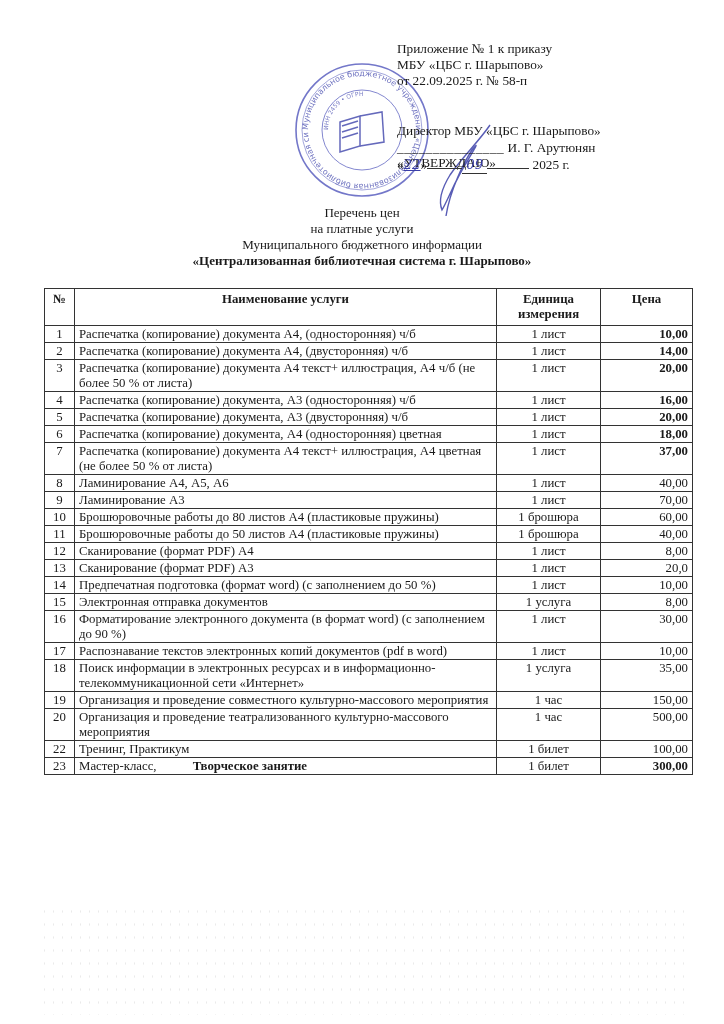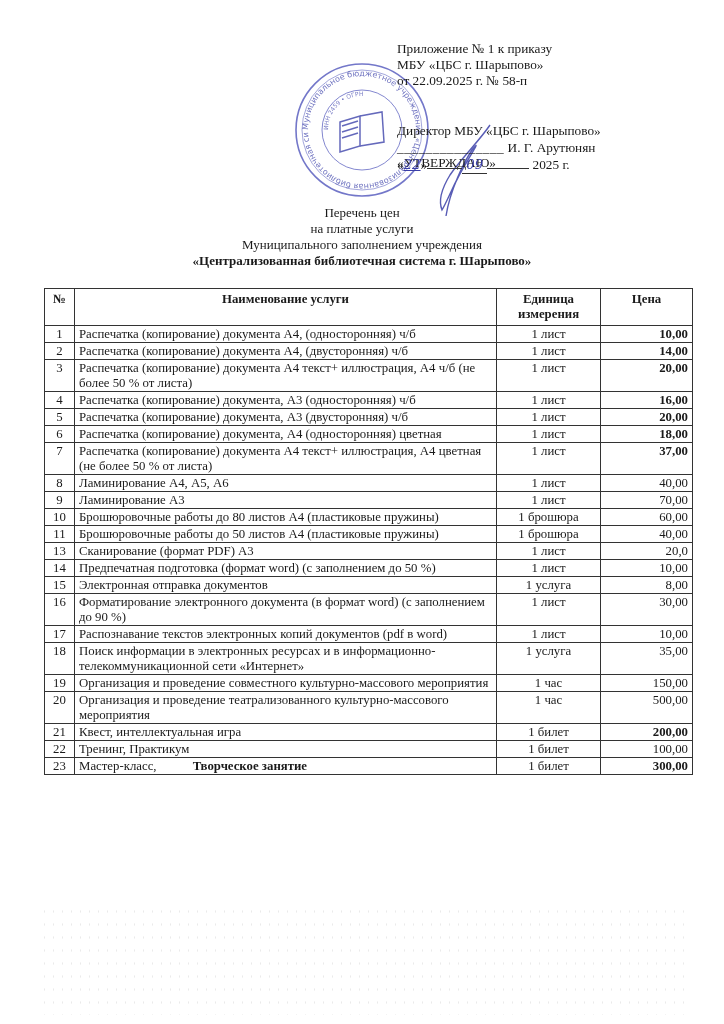--- a/index.html
+++ b/index.html
@@ -87,21 +87,21 @@
   <span>И. Г. Арутюнян</span>
 </div>
 <div class="abs hdr-line" style="left:397px; top:157px;">
   <span>«</span><span class="hand" style="text-decoration:underline;">22</span><span>»</span><span style="display:inline-block; width:35px; border-bottom:1px solid #333;"></span><span class="hand" style="display:inline-block; border-bottom:1px solid #333; padding:0 4px;">09</span><span style="display:inline-block; width:42px; border-bottom:1px solid #333;"></span>
   <span>2025 г.</span>
 </div>
 
 <div class="title-block">
   <div>Перечень цен</div>
   <div>на платные услуги</div>
-  <div>Муниципального заполнением учреждения</div>
+  <div>Муниципального бюджетного информации</div>
   <div class="bold">«Централизованная библиотечная система г. Шарыпово»</div>
 </div>
 
 <table class="prices">
   <colgroup>
       <col class="c-num">
       <col class="c-name">
       <col class="c-unit">
       <col class="c-price">
     </colgroup>
@@ -174,20 +174,26 @@
         <td class="unit">1 брошюра</td>
         <td class="price">60,00</td>
       </tr>
       <tr>
         <td class="num">11</td>
         <td><span>Брошюровочные работы до 50 листов А4 (пластиковые пружины)</span></td>
         <td class="unit">1 брошюра</td>
         <td class="price">40,00</td>
       </tr>
       <tr>
+        <td class="num">12</td>
+        <td><span>Сканирование (формат PDF) А4</span></td>
+        <td class="unit">1 лист</td>
+        <td class="price">8,00</td>
+      </tr>
+      <tr>
         <td class="num">13</td>
         <td><span>Сканирование (формат PDF) А3</span></td>
         <td class="unit">1 лист</td>
         <td class="price">20,0</td>
       </tr>
       <tr>
         <td class="num">14</td>
         <td><span>Предпечатная подготовка (формат word) (с заполнением до 50 %)</span></td>
         <td class="unit">1 лист</td>
         <td class="price">10,00</td>
@@ -222,26 +228,20 @@
         <td class="unit">1 час</td>
         <td class="price mid">150,00</td>
       </tr>
       <tr>
         <td class="num">20</td>
         <td><span>Организация и проведение театрализованного культурно-массового мероприятия</span></td>
         <td class="unit">1 час</td>
         <td class="price">500,00</td>
       </tr>
       <tr>
-        <td class="num">21</td>
-        <td><span>Квест, интеллектуальная игра</span></td>
-        <td class="unit">1 билет</td>
-        <td class="price bold">200,00</td>
-      </tr>
-      <tr>
         <td class="num">22</td>
         <td><span>Тренинг, Практикум</span></td>
         <td class="unit">1 билет</td>
         <td class="price">100,00</td>
       </tr>
       <tr>
         <td class="num">23</td>
         <td><span>Мастер-класс, </span><b class="inline-bold">Творческое занятие</b></td>
         <td class="unit">1 билет</td>
         <td class="price bold">300,00</td>

